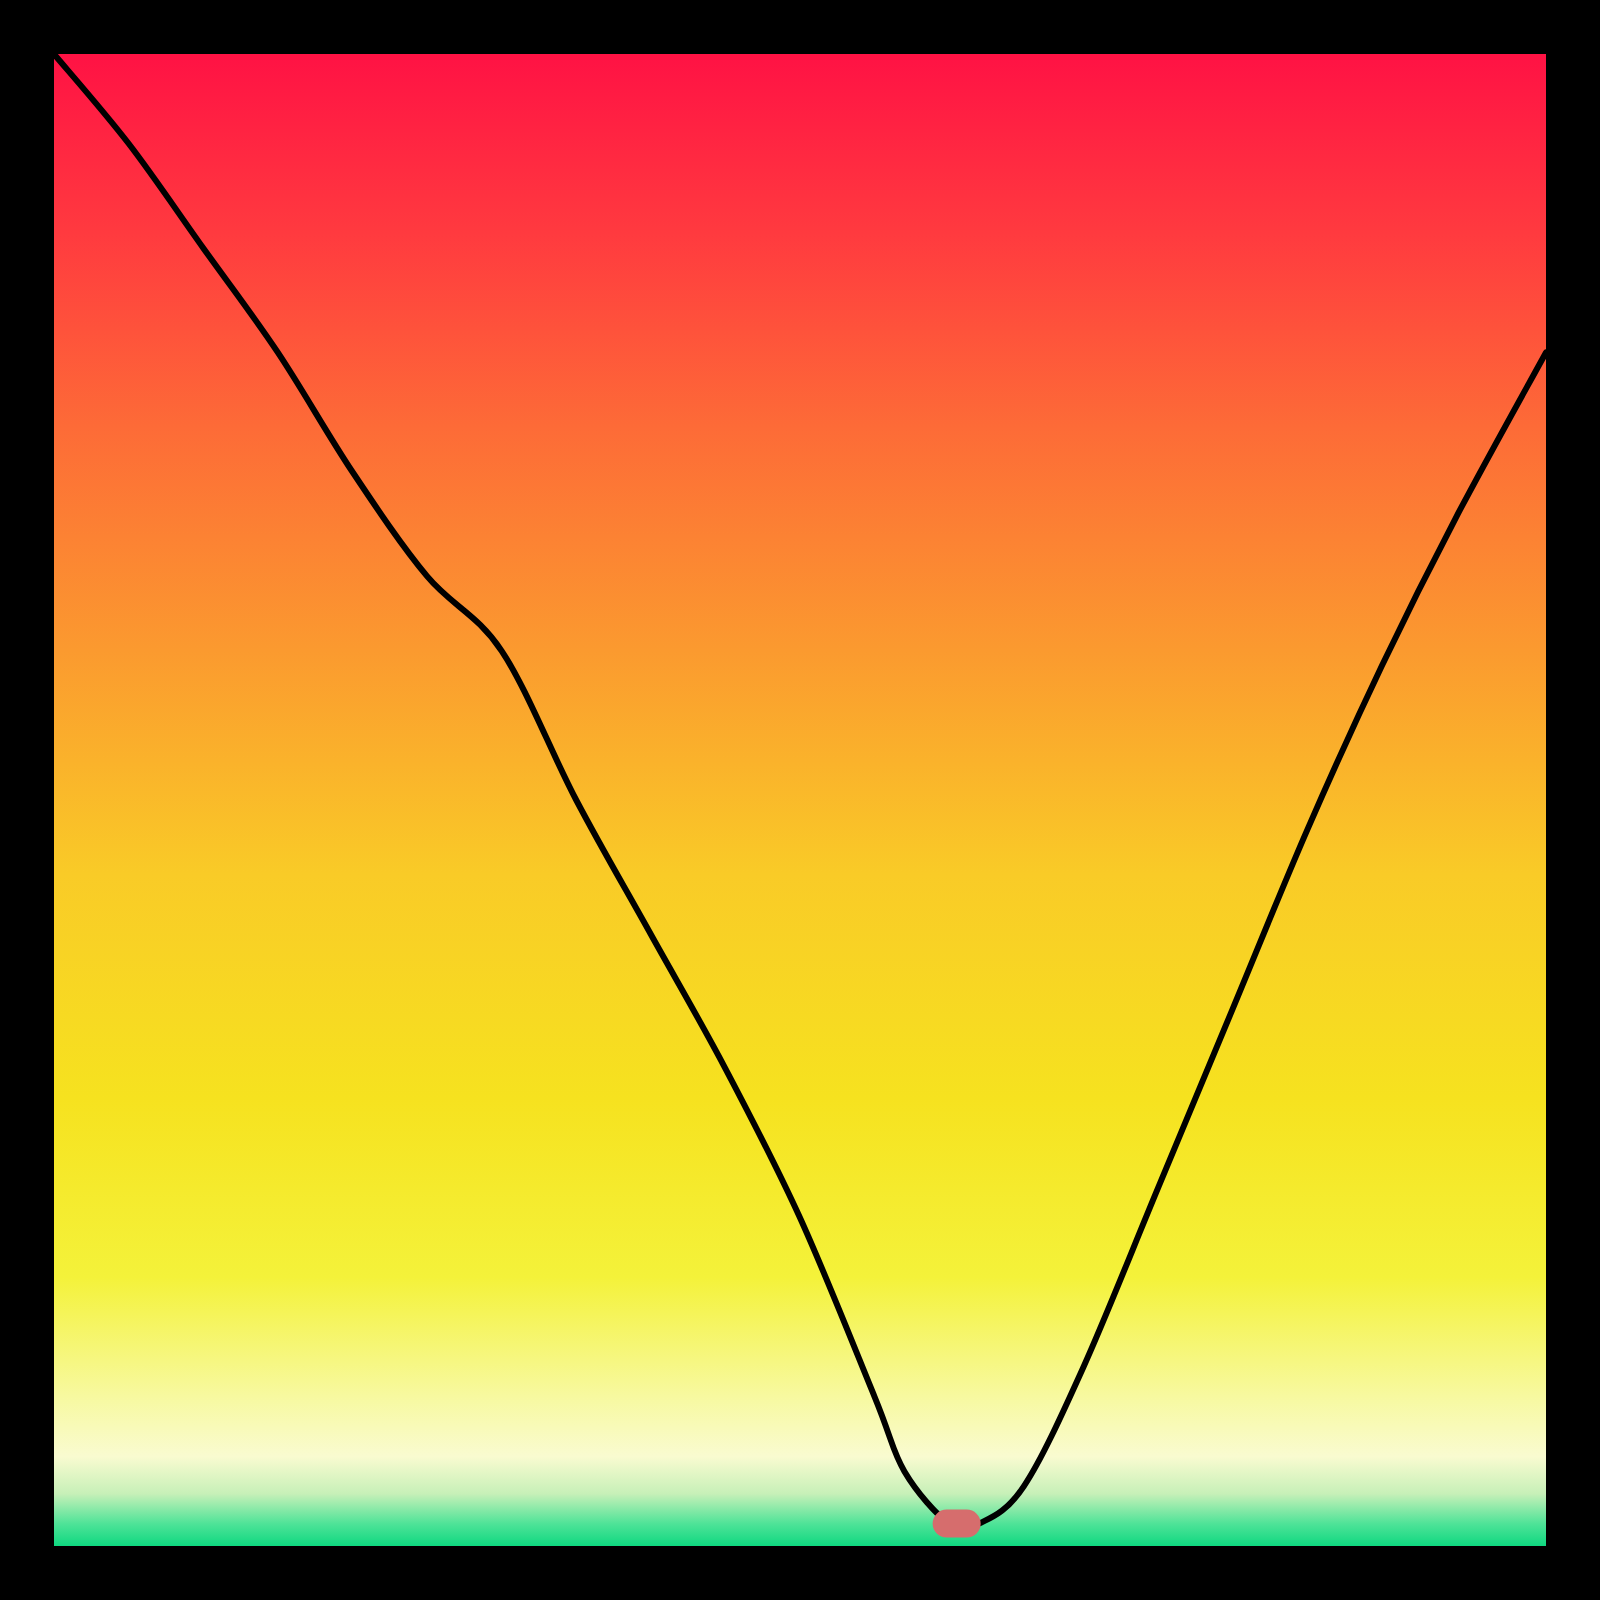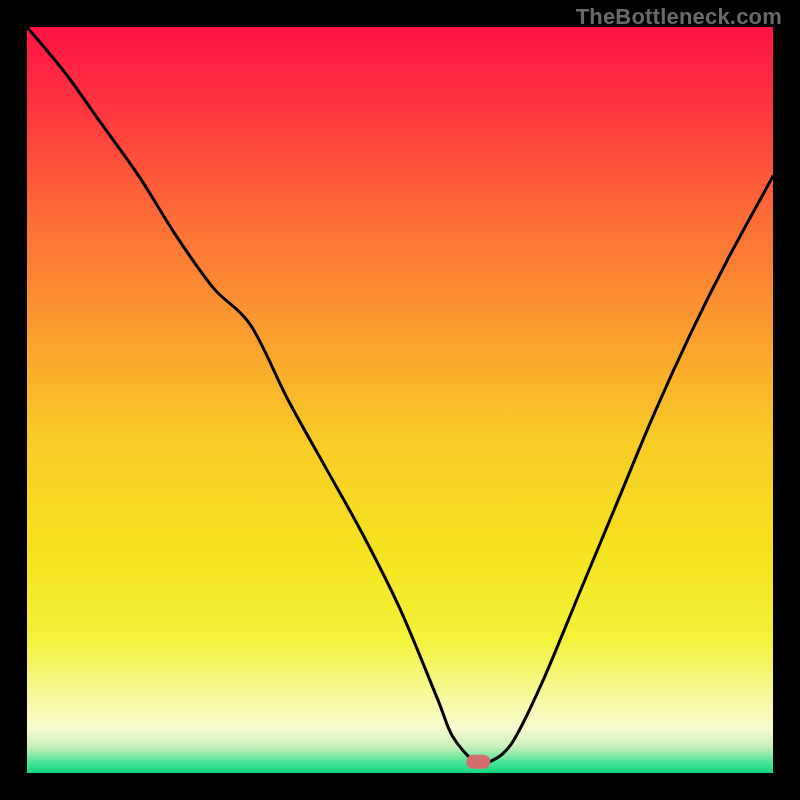--- a/index.html
+++ b/index.html
@@ -33,21 +33,20 @@
     top: 27px;
     width: 746px;
     height: 746px;
   }
   svg { display: block; }
 </style>
 </head>
 <body>
 
 <div class="frame">
-  <div class="watermark">TheBottleneck.com</div>
   <div class="plot">
     <svg id="chart-svg" viewBox="0 0 746 746" width="746" height="746">
       <defs>
         <linearGradient id="bg-grad" x1="0" y1="0" x2="0" y2="1">
             <stop offset="0%" stop-color="#ff1244"></stop>
             <stop offset="12%" stop-color="#ff3a3f"></stop>
             <stop offset="25%" stop-color="#fd6b37"></stop>
             <stop offset="40%" stop-color="#fb9a2f"></stop>
             <stop offset="55.00000000000001%" stop-color="#f9cb27"></stop>
             <stop offset="70%" stop-color="#f6e21f"></stop>

